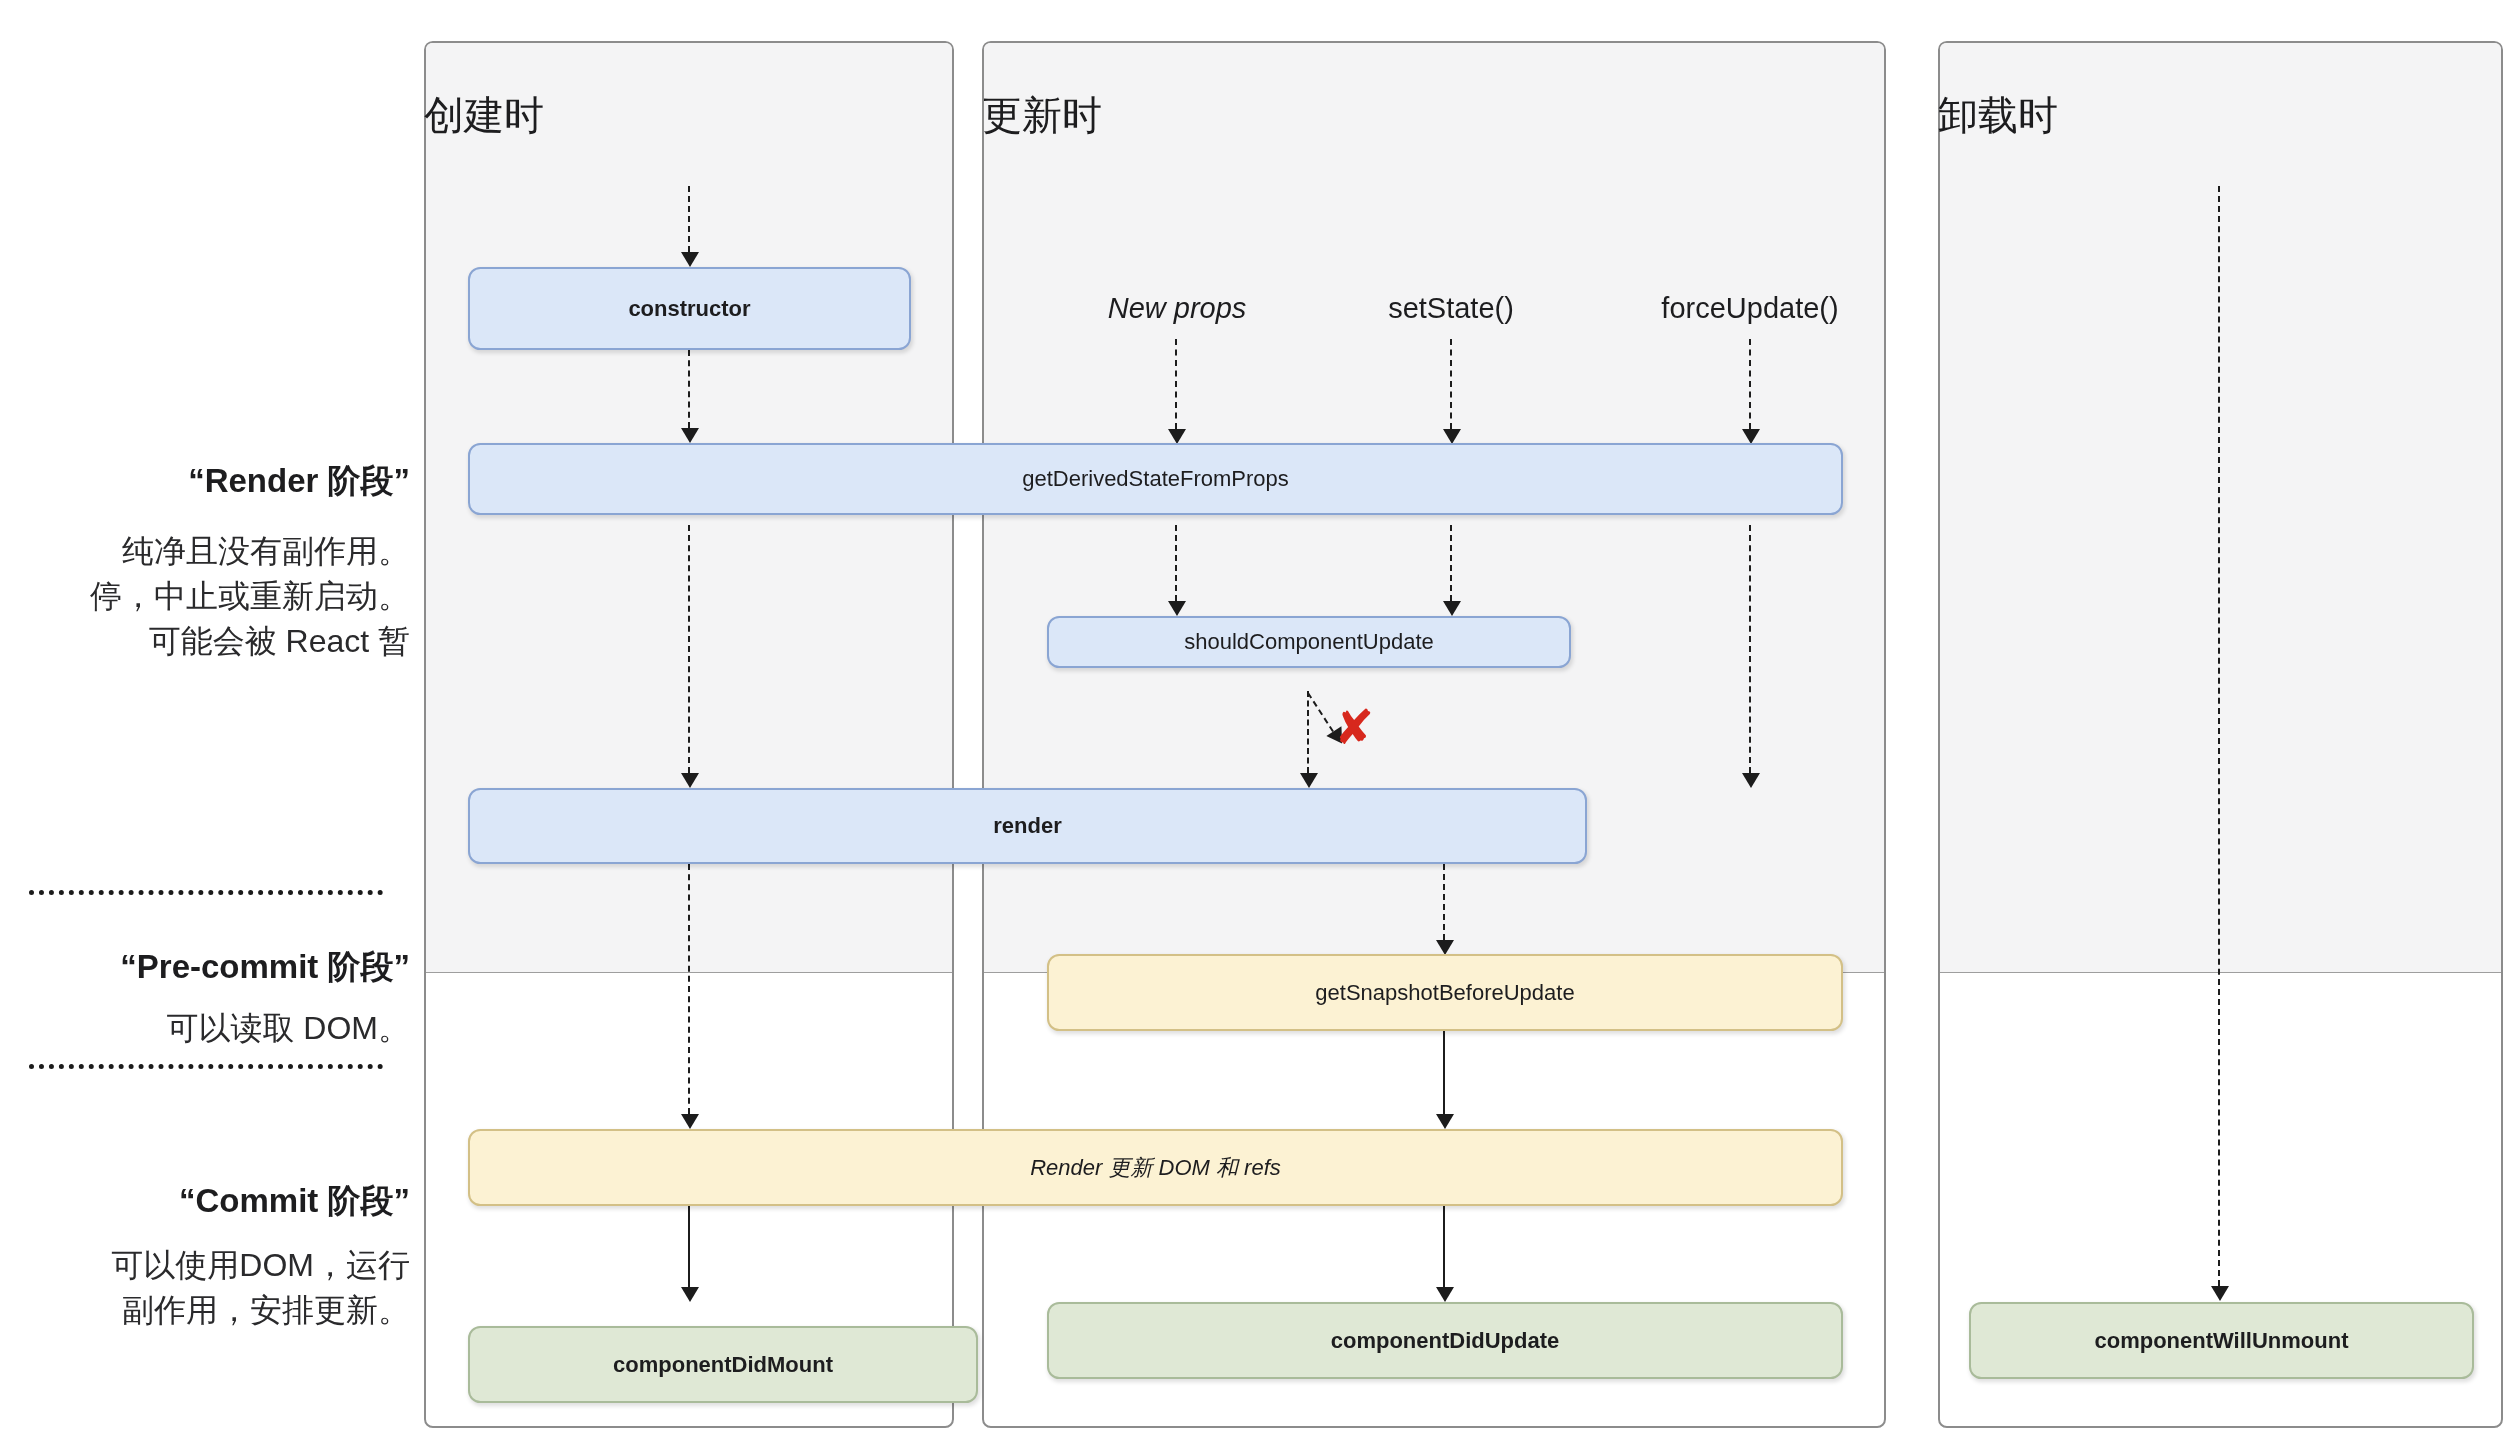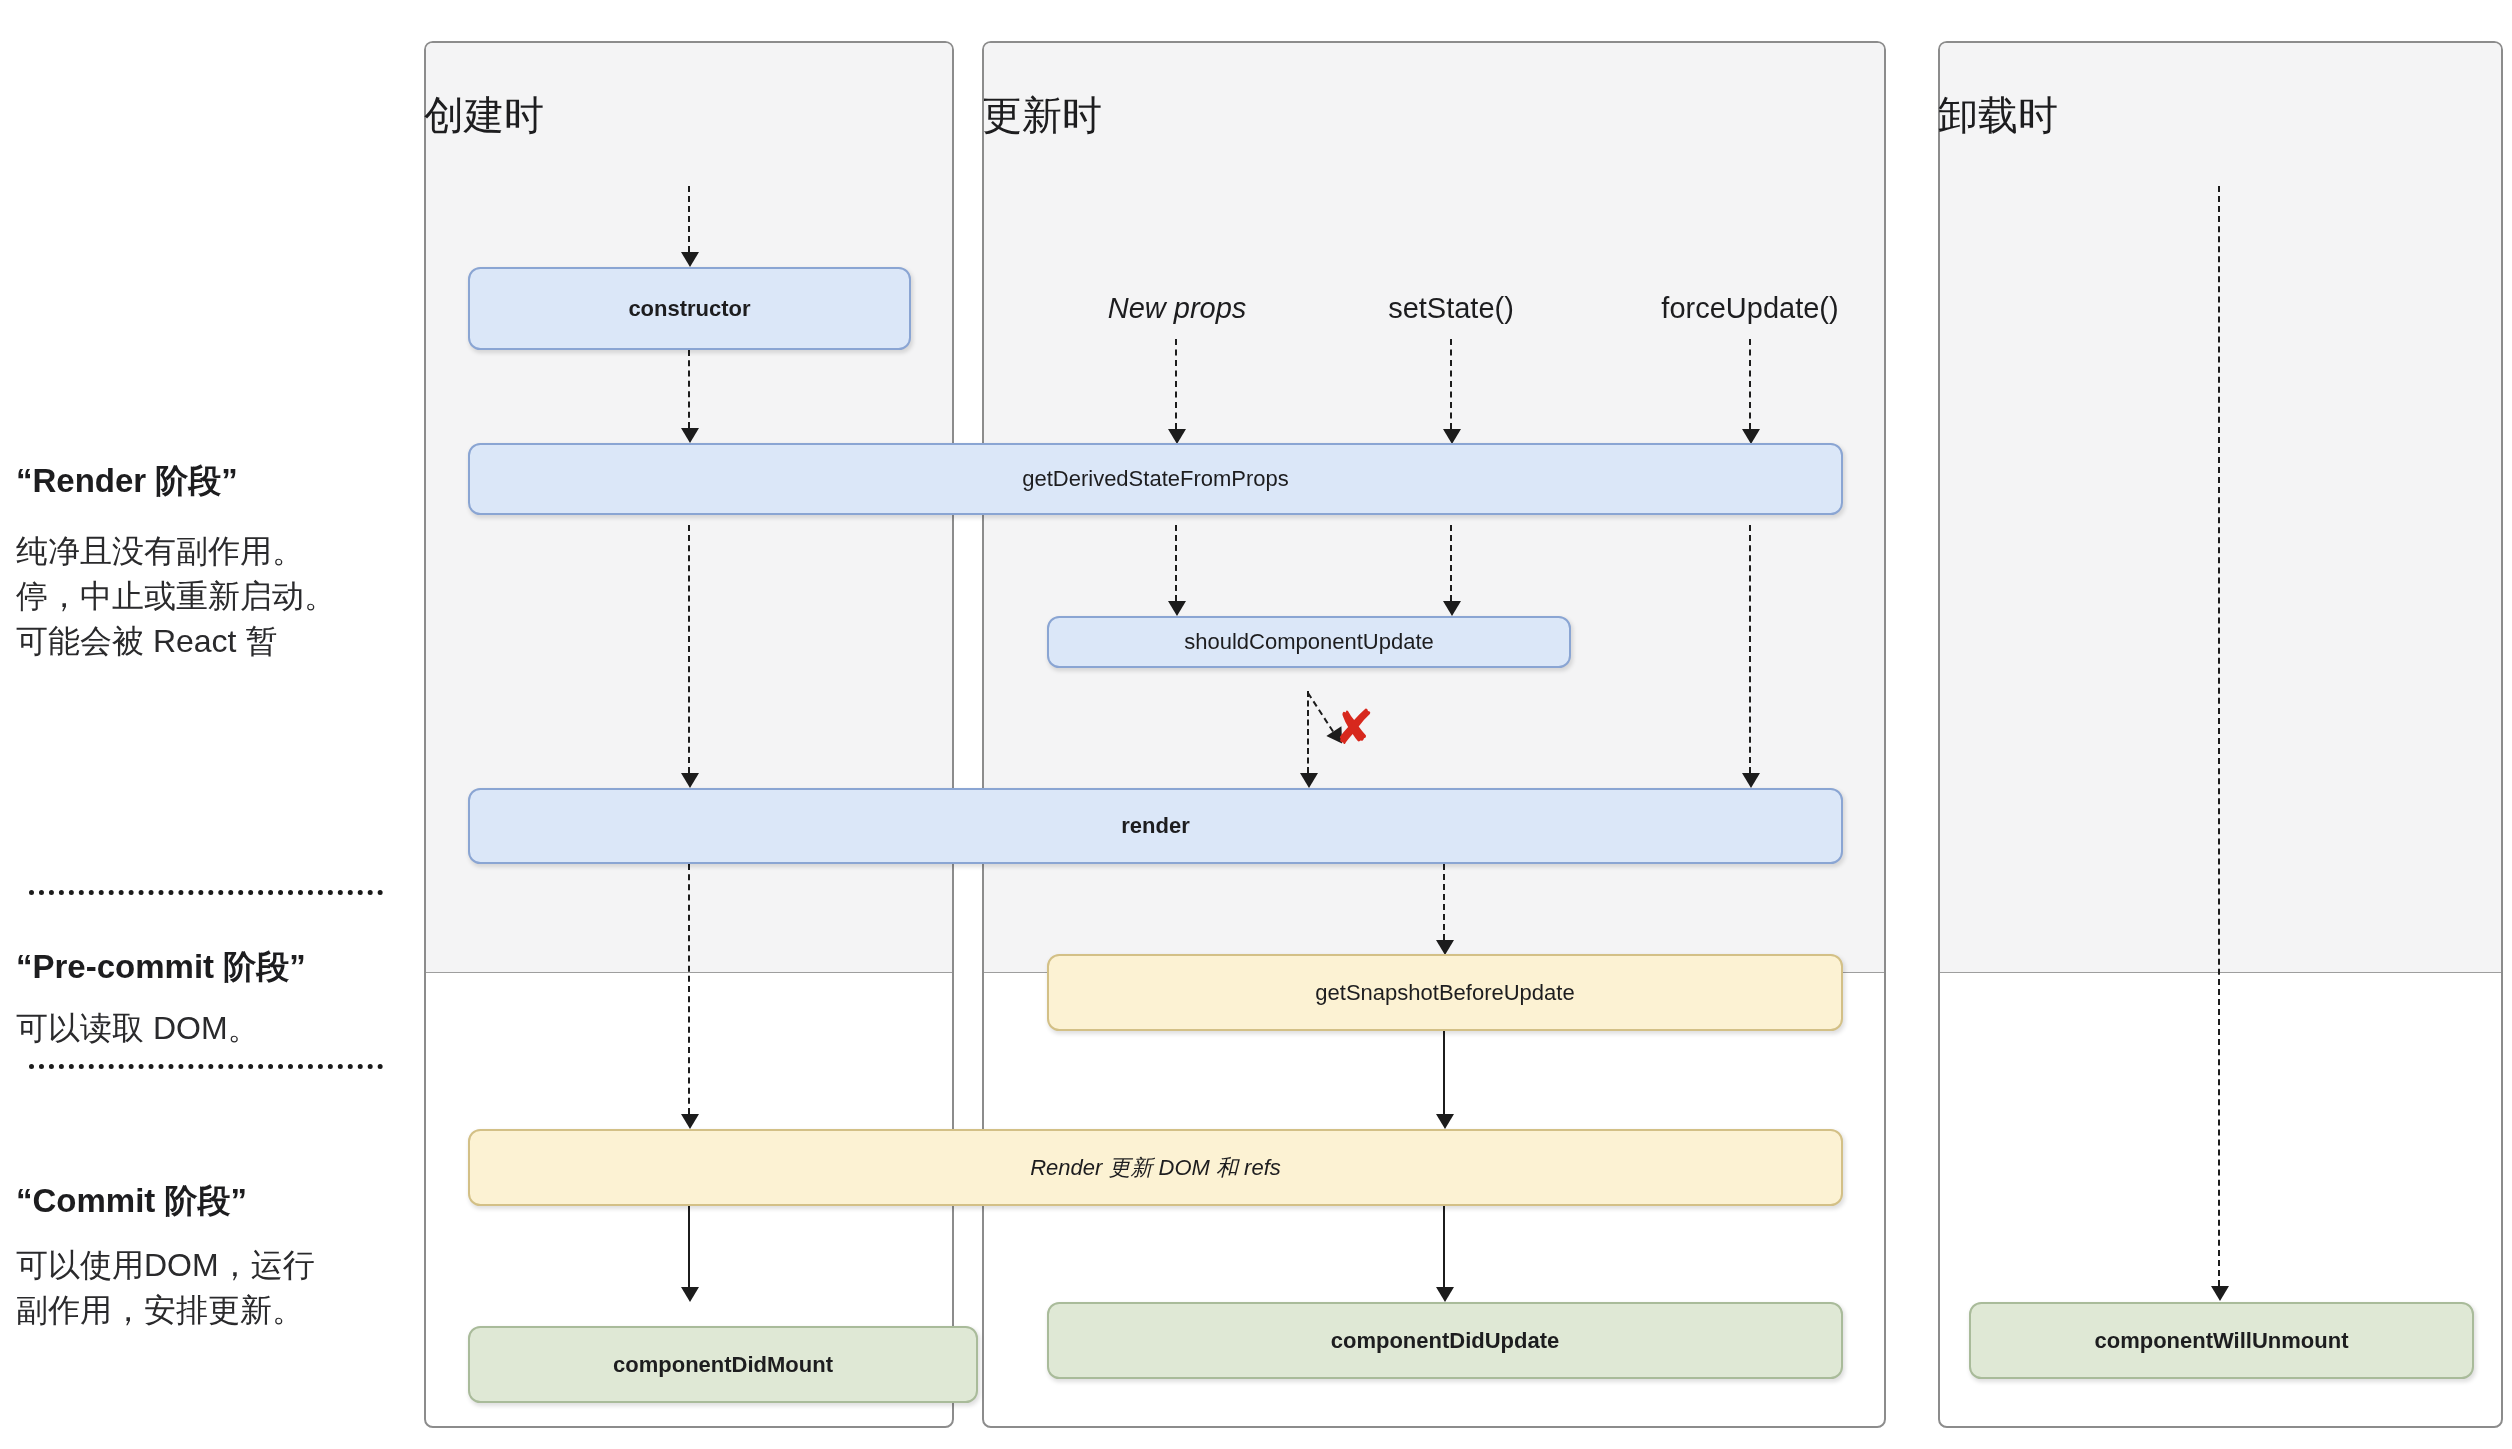--- a/index.html
+++ b/index.html
@@ -34,21 +34,21 @@
   .arrow{position:absolute;width:0;z-index:3;}
   .arrow.dashed{border-left:2.6px dashed var(--arrow);}
   .arrow.solid{border-left:2.6px solid var(--arrow);}
   .arrow::after{content:'';position:absolute;bottom:-15px;left:50%;transform:translateX(-50%);
     width:0;height:0;border-left:9.7px solid transparent;border-right:9.7px solid transparent;
     border-top:15px solid var(--arrow);}
   .arrow.diag{transform-origin:top center;transform:rotate(-33deg);}
 
   .abort-x{position:absolute;font-size:48px;font-weight:900;color:var(--abort-red);z-index:6;line-height:1;}
 
-  .phase-label{position:absolute;left:16px;width:378px;text-align:left;z-index:2;}
+  .phase-label{position:absolute;left:32px;width:378px;text-align:right;z-index:2;}
   .phase-title{font-size:33px;font-weight:bold;margin-bottom:24.6px;}
   .phase-line{font-size:32px;line-height:45px;color:#2a2a2c;}
   .dotted-sep{position:absolute;left:29px;width:354px;height:0;border-top:5.3px dotted #1b1b1b;z-index:2;}
 </style>
 </head>
 <body>
 
 <div class="canvas">
 
   <div class="panel" style="left:424px;width:530px;">
@@ -108,21 +108,21 @@
   <div class="abort-x" style="left:1334px;top:704px;">✘</div>
   <div class="arrow dashed" style="left:1443px;top:864px;height:76px;"></div>
   <div class="arrow solid" style="left:1443px;top:1031px;height:83px;"></div>
   <div class="arrow solid" style="left:1443px;top:1205px;height:82px;"></div>
 
   <div class="arrow dashed" style="left:2218px;top:186px;height:1100px;"></div>
 
   <div class="node blue bold" style="left:468px;top:267px;width:443px;height:83px;">constructor</div>
   <div class="node blue" style="left:468px;top:443px;width:1375px;height:72px;">getDerivedStateFromProps</div>
   <div class="node blue" style="left:1047px;top:616px;width:524px;height:52px;">shouldComponentUpdate</div>
-  <div class="node blue bold" style="left:468px;top:788px;width:1375px;height:76px;">render</div>
+  <div class="node blue bold" style="left:468px;top:788px;width:1119px;height:76px;">render</div>
   <div class="node yellow" style="left:1047px;top:954px;width:796px;height:77px;">getSnapshotBeforeUpdate</div>
   <div class="node yellow italic" style="left:468px;top:1129px;width:1375px;height:77px;">Render 更新 DOM 和 refs</div>
   <div class="node green bold" style="left:468px;top:1302px;width:510px;height:77px;margin-top:24px;">componentDidMount</div>
   <div class="node green bold" style="left:1047px;top:1302px;width:796px;height:77px;">componentDidUpdate</div>
   <div class="node green bold" style="left:1969px;top:1302px;width:505px;height:77px;">componentWillUnmount</div>
 
 </div>
 
 
 </body></html>

